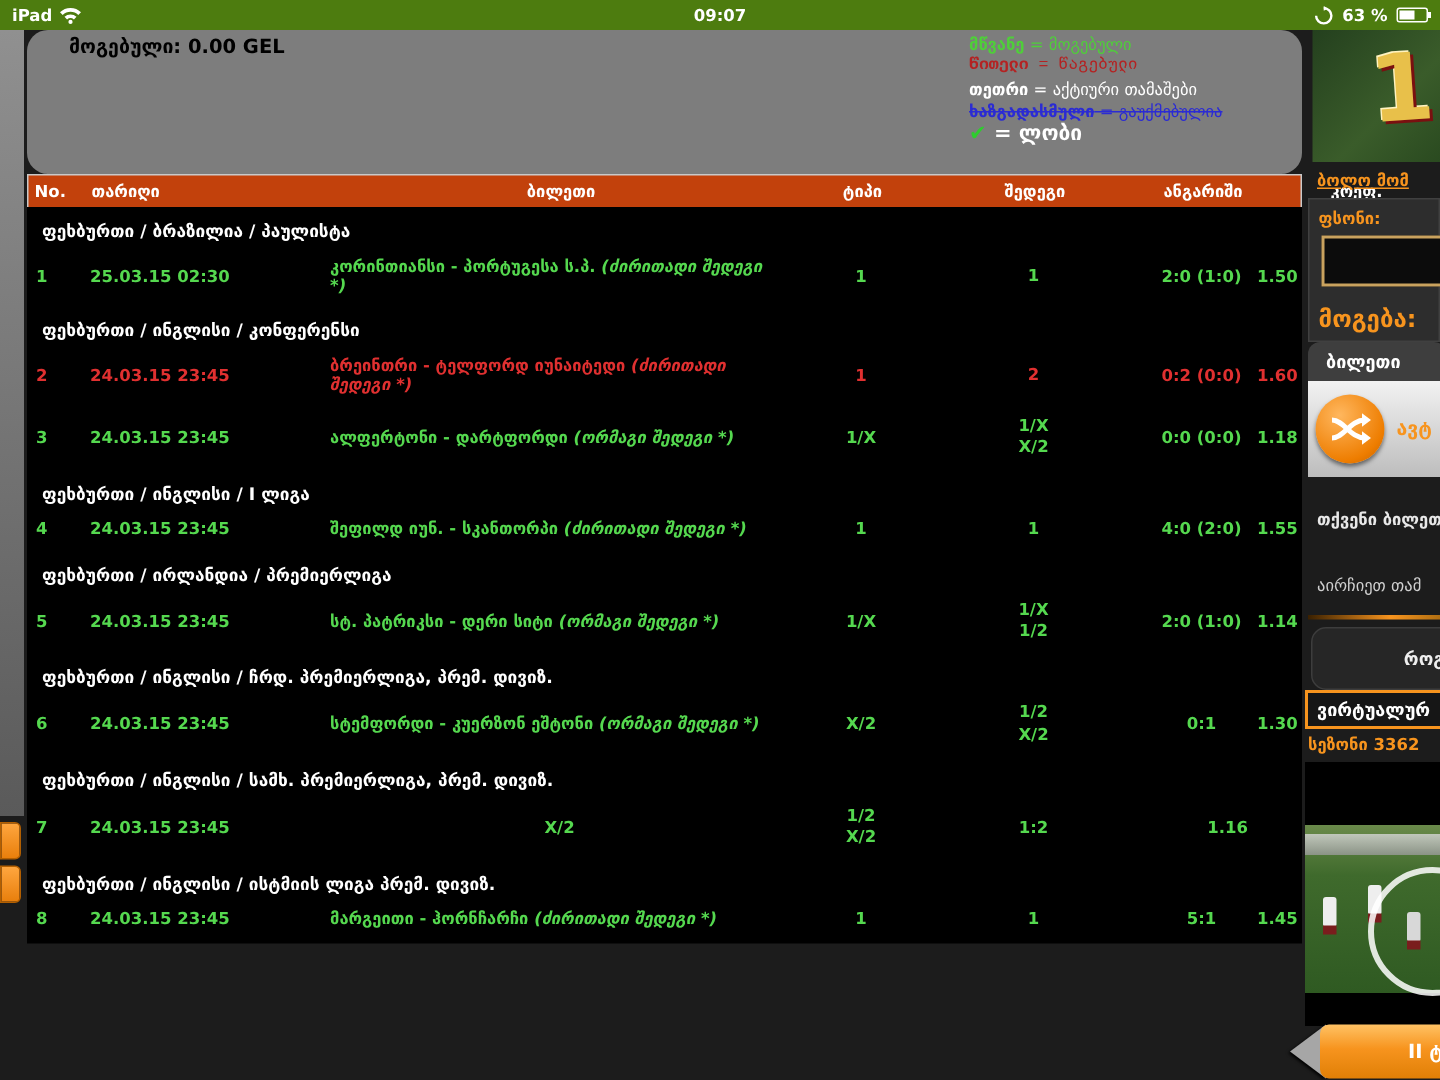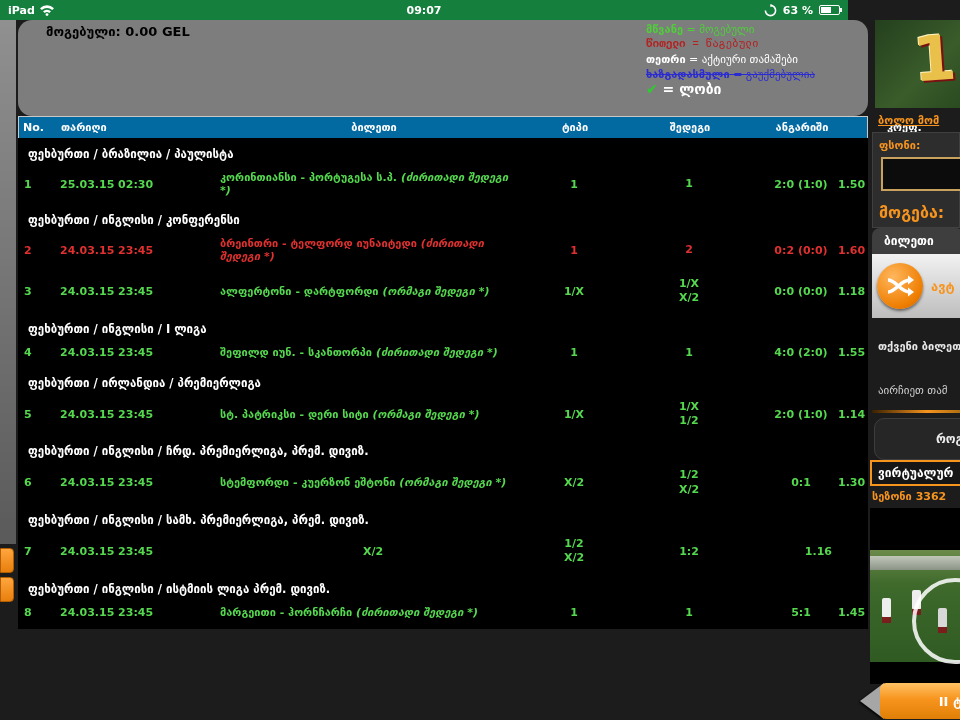--- a/index.html
+++ b/index.html
@@ -4,22 +4,22 @@
 <style>
   * { box-sizing: border-box; }
   html,body { margin:0; padding:0; }
   body {
     width:960px; height:720px; position:relative; overflow:hidden;
     background:#1c1c1c;
     font-family:"DejaVu Sans","Liberation Sans",sans-serif;
   }
   
   .statusbar{
-    position:absolute; top:0; left:0; width:848px; height:20px;
-    background:#15803d; color:#fff; font-size:11px; font-weight:bold;
+    position:absolute; top:0; left:0; width:960px; height:20px;
+    background:#4d7c0f; color:#fff; font-size:11px; font-weight:bold;
     display:flex; align-items:center; padding:0 8px;
   }
   .sb-left{ display:flex; align-items:center; gap:5px; }
   .sb-time{ position:absolute; left:0; right:0; text-align:center; font-weight:bold; }
   .sb-right{ margin-left:auto; display:flex; align-items:center; gap:6px; z-index:2; }
   .battery{ width:21px; height:10px; border:1px solid #fff; border-radius:2px; position:relative; padding:1px; }
   .battery .fill{ height:100%; width:60%; background:#fff; }
   .battery:after{ content:""; position:absolute; right:-3px; top:2px; width:2px; height:4px; background:#fff; }
   
   .left-strip{ position:absolute; left:0; top:20px; width:16px; height:524px;
@@ -32,21 +32,21 @@
   .legend{ position:absolute; left:628px; top:2px; font-size:11px; line-height:15px; font-weight:bold; white-space:nowrap; }
   .lg-green{ color:#4fce3a; }
   .lg-red{ color:#b42222;font-family:Liberation Mono, monospace; }
   .lg-white{ color:#fff; }
   .lg-blue{ color:#2b2bd4; text-decoration:line-through; }
   .lg-def{ font-weight:normal; }
   .lg-check{ color:#2ecc2e; font-size:14px; }
   
   .thead{
     position:absolute; left:18px; top:116px; width:850px; height:22px;
-    background:#0369a1; border:1px solid #c9c9c9; border-bottom:none;
+    background:#c2410c; border:1px solid #c9c9c9; border-bottom:none;
     display:grid; grid-template-columns:36px 158px 322px 80px 150px 74px 1fr;
     align-items:center; color:#fff; font-size:11px; font-weight:bold;
   }
   .tbody{
     position:absolute; left:18px; top:138px; width:850px; min-height:462px;
     background:#000; padding-bottom:2px;
   }
   .league{ color:#fff; font-weight:bold; font-size:11.5px; padding:9px 0 3px 10px; }
   .trow{
     display:grid; grid-template-columns:36px 158px 322px 80px 150px 74px 1fr;

